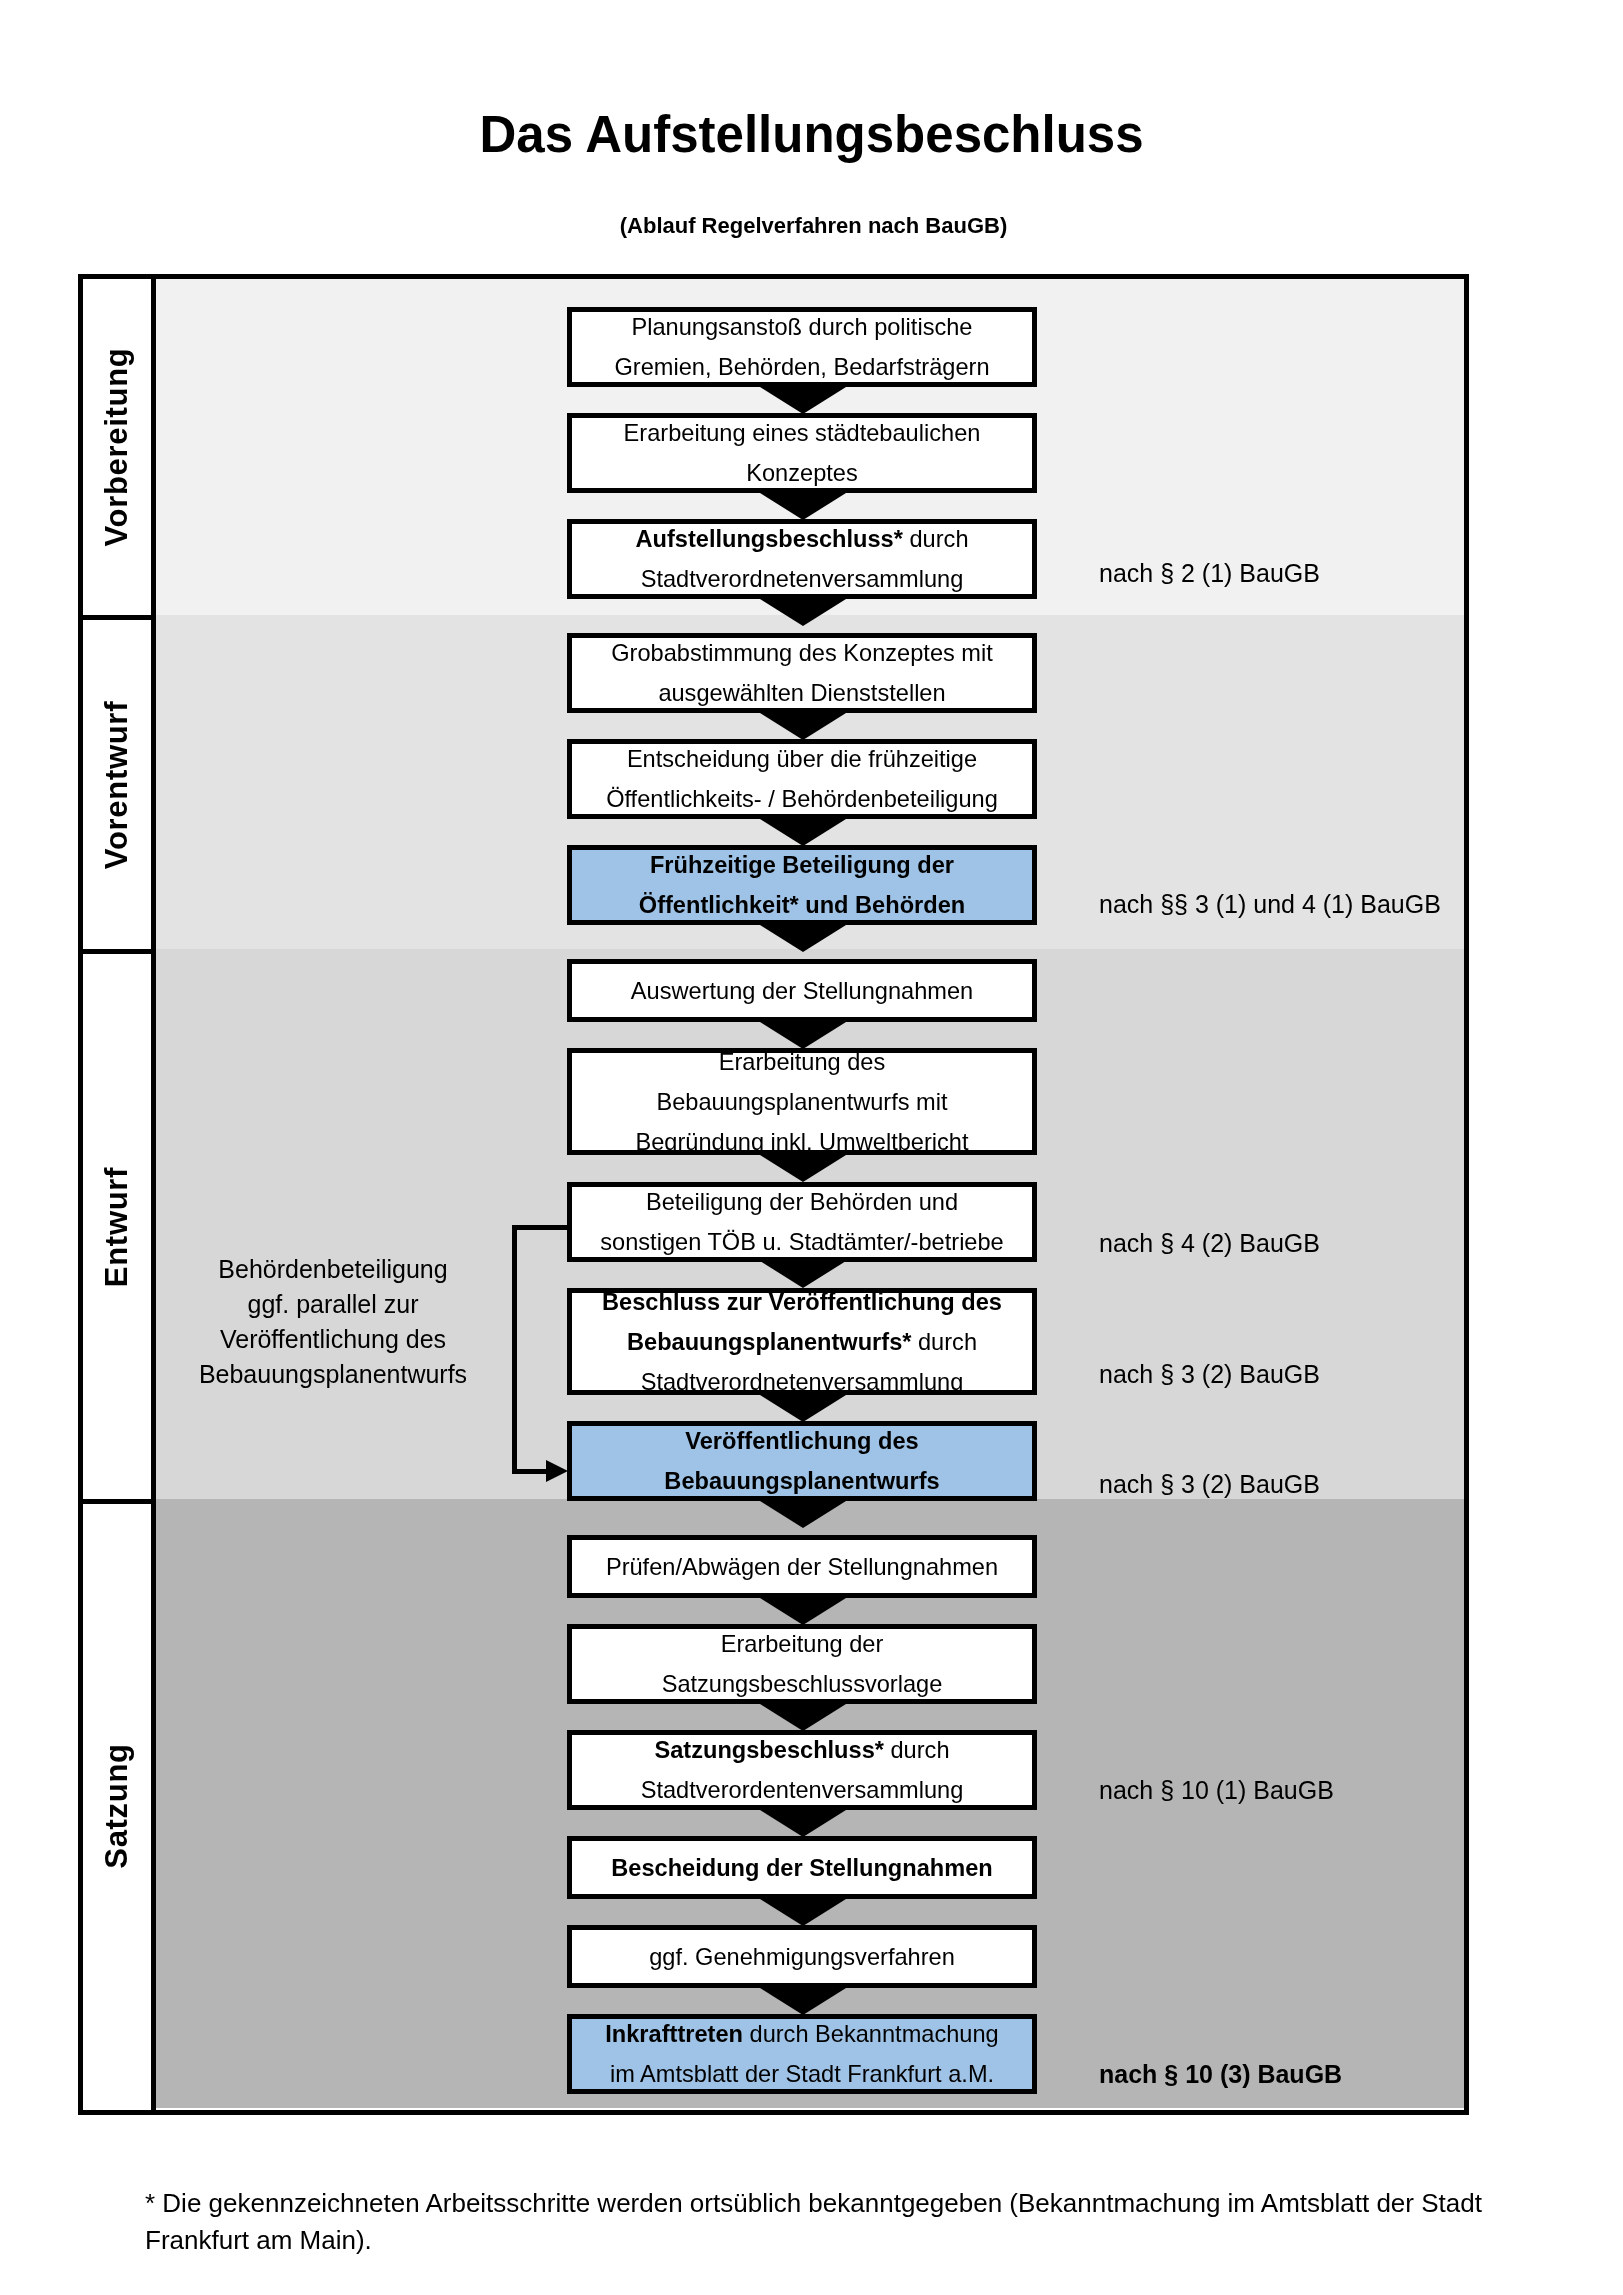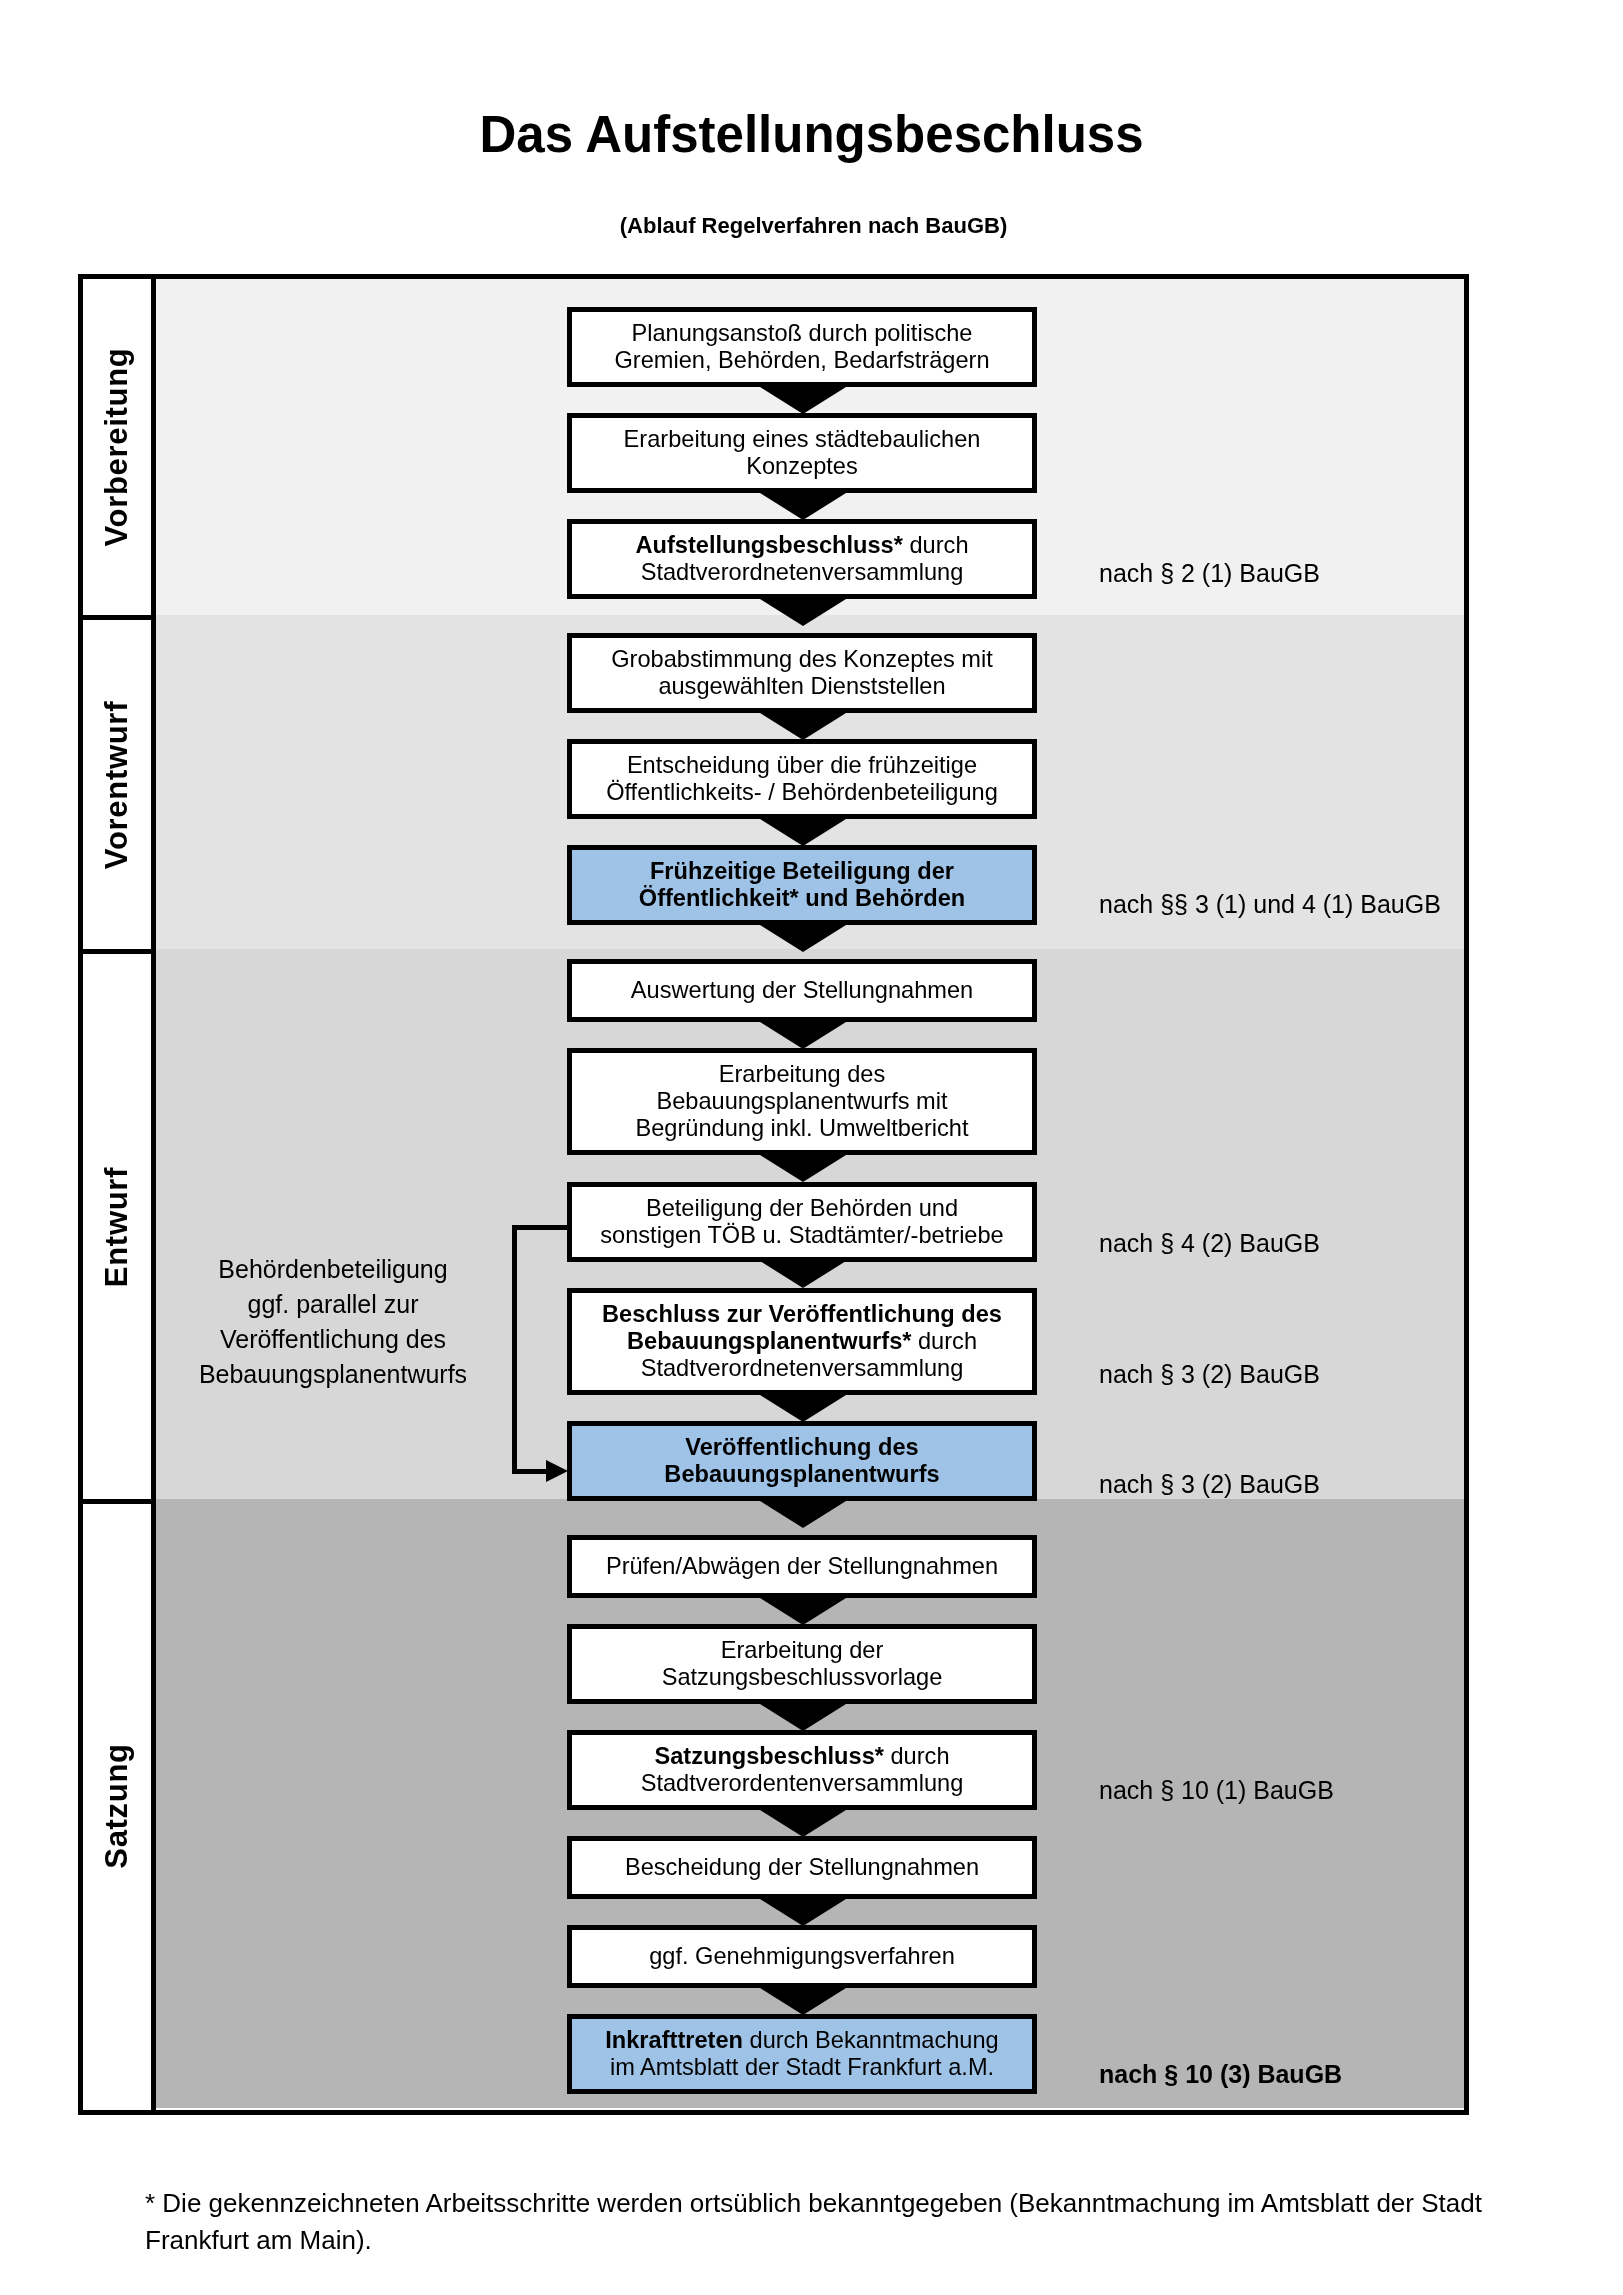--- a/index.html
+++ b/index.html
@@ -45,21 +45,21 @@
   .row { width: 100%; }
   .row.p1 { background: #F1F1F1; }
   .row.p2 { background: #E3E3E3; }
   .row.p3 { background: #D7D7D7; }
   .row.p4 { background: #B5B5B5; }
   
   .box {
     position: absolute; left: 484px; width: 470px;
     border: 5.9px solid #000; background: #fff;
     display: flex; align-items: center; justify-content: center;
-    text-align: center; font-size: 23.6px; line-height: 27px;
+    text-align: center; font-size: 23.6px; line-height: 40px;
     z-index: 2;
   }
   .box .txt { white-space: pre-line; }
   .box .bd { font-weight: bold; }
   .box.hl { background: #9EC3E6; }
   .arr {
     position: absolute; left: 677px; width: 0; height: 0;
     border-left: 43px solid transparent;
     border-right: 43px solid transparent;
     border-top: 27.5px solid #000;
@@ -200,21 +200,21 @@
 Satzungsbeschlussvorlage</span></div>
     </div>
     <div class="arr" style="top:1425px;"></div>
 
     <div class="box" style="top:1451px;height:80px;">
       <div class="txt"><span class="bd">Satzungsbeschluss*</span><span> durch
 Stadtverordentenversammlung</span></div>
     </div>
     <div class="arr" style="top:1531px;"></div>
 
-    <div class="box" style="top:1557px;height:63px;">
+    <div class="box" style="top:1557px;height:63px;font-weight:bold;">
       <div class="txt"><span class="bd"></span><span>Bescheidung der Stellungnahmen</span></div>
     </div>
     <div class="arr" style="top:1620px;"></div>
 
     <div class="box" style="top:1646px;height:63px;">
       <div class="txt"><span class="bd"></span><span>ggf. Genehmigungsverfahren</span></div>
     </div>
     <div class="arr" style="top:1709px;"></div>
 
     <div class="box hl" style="top:1735px;height:80px;">

